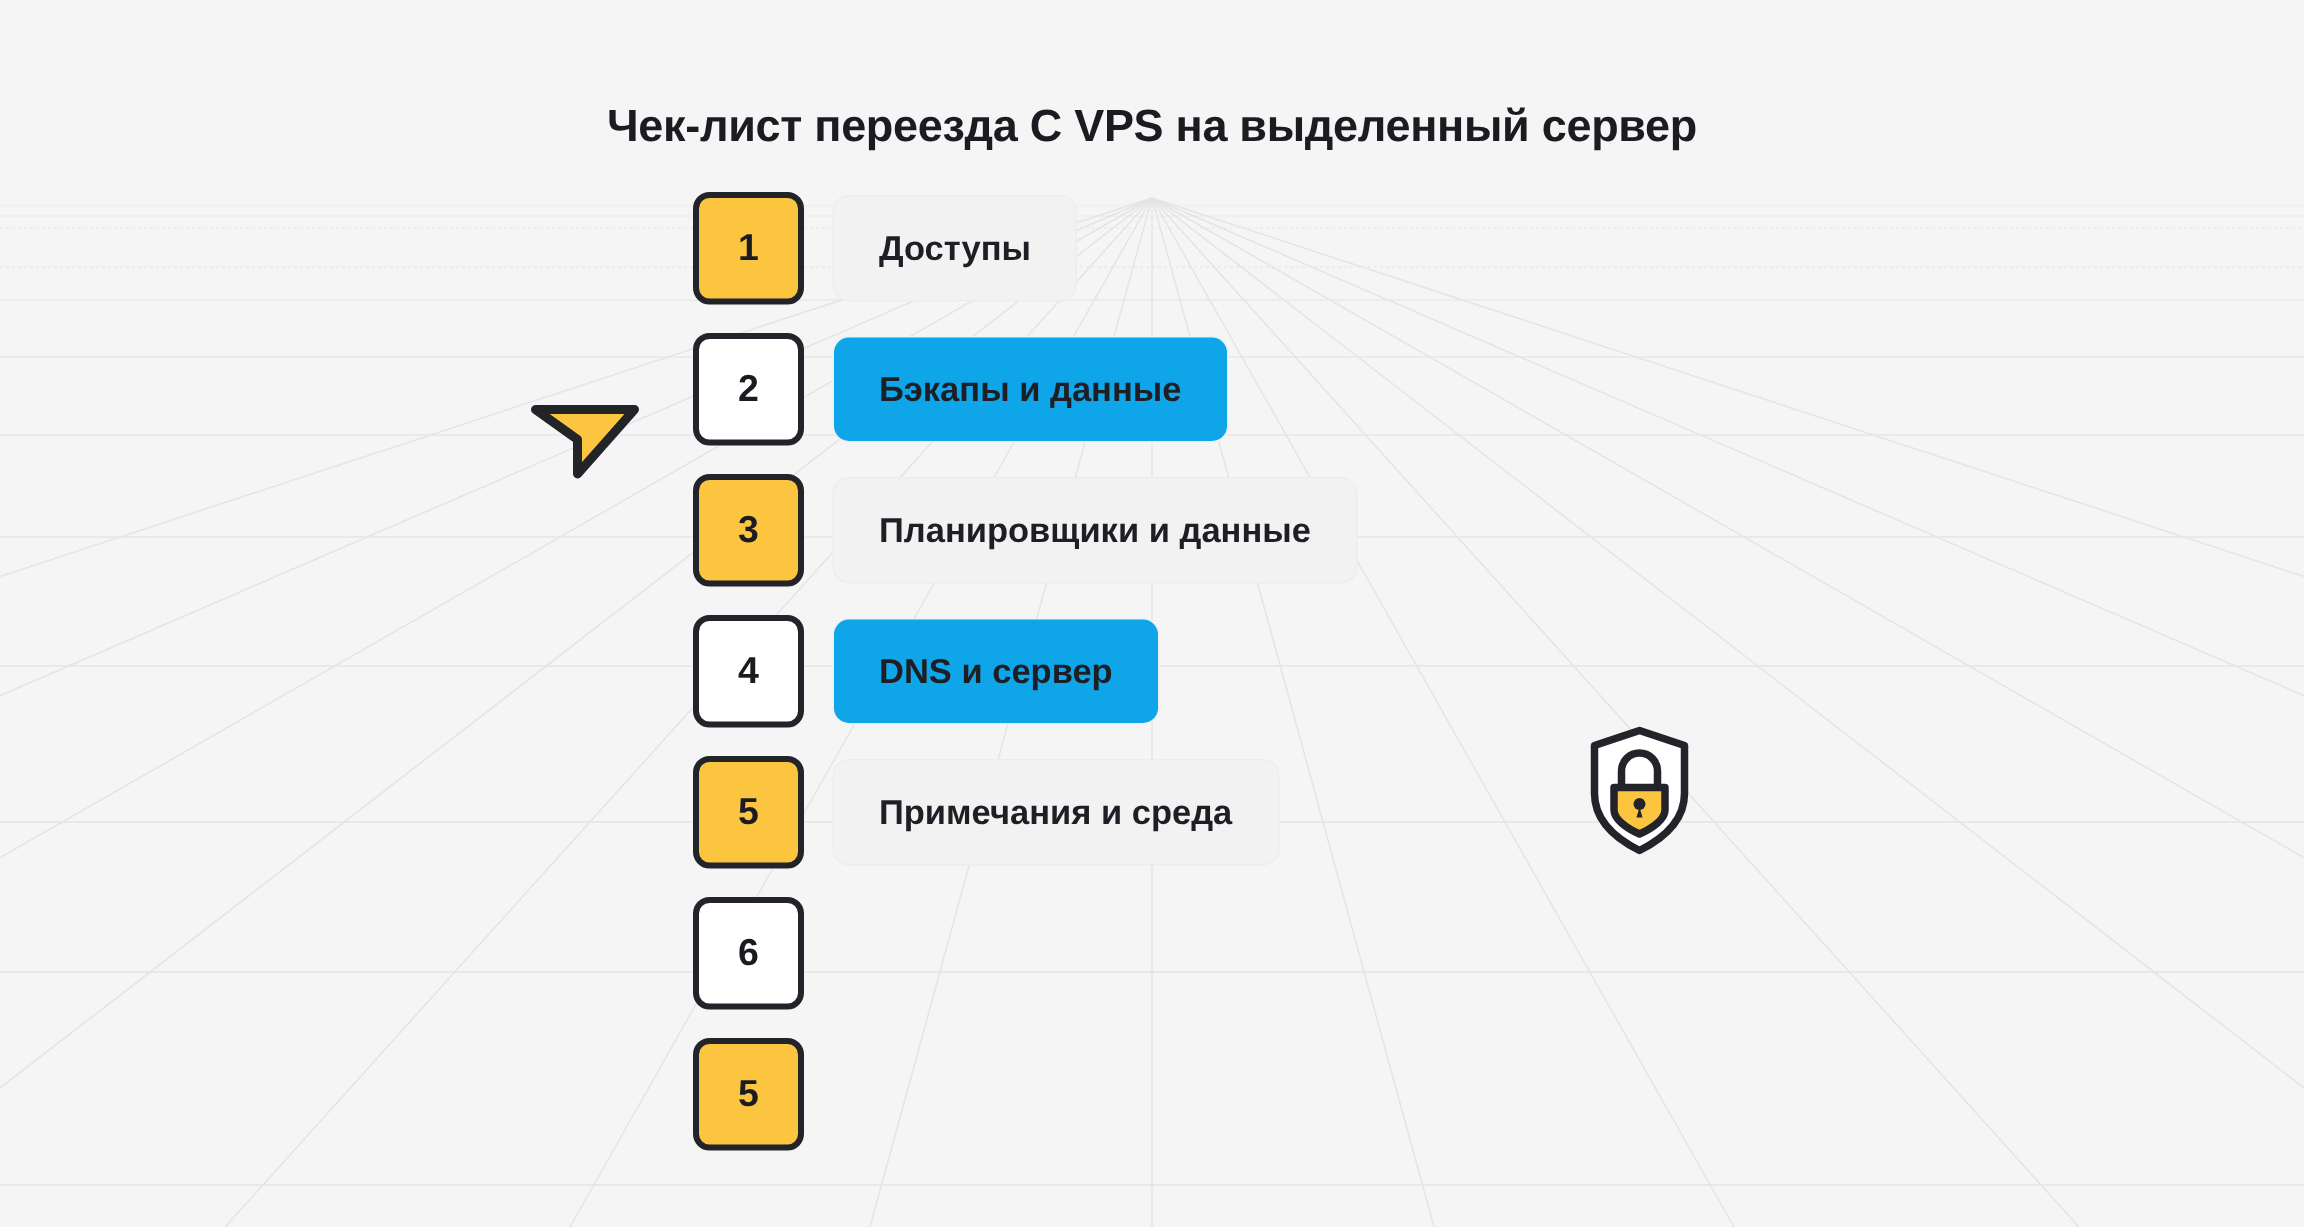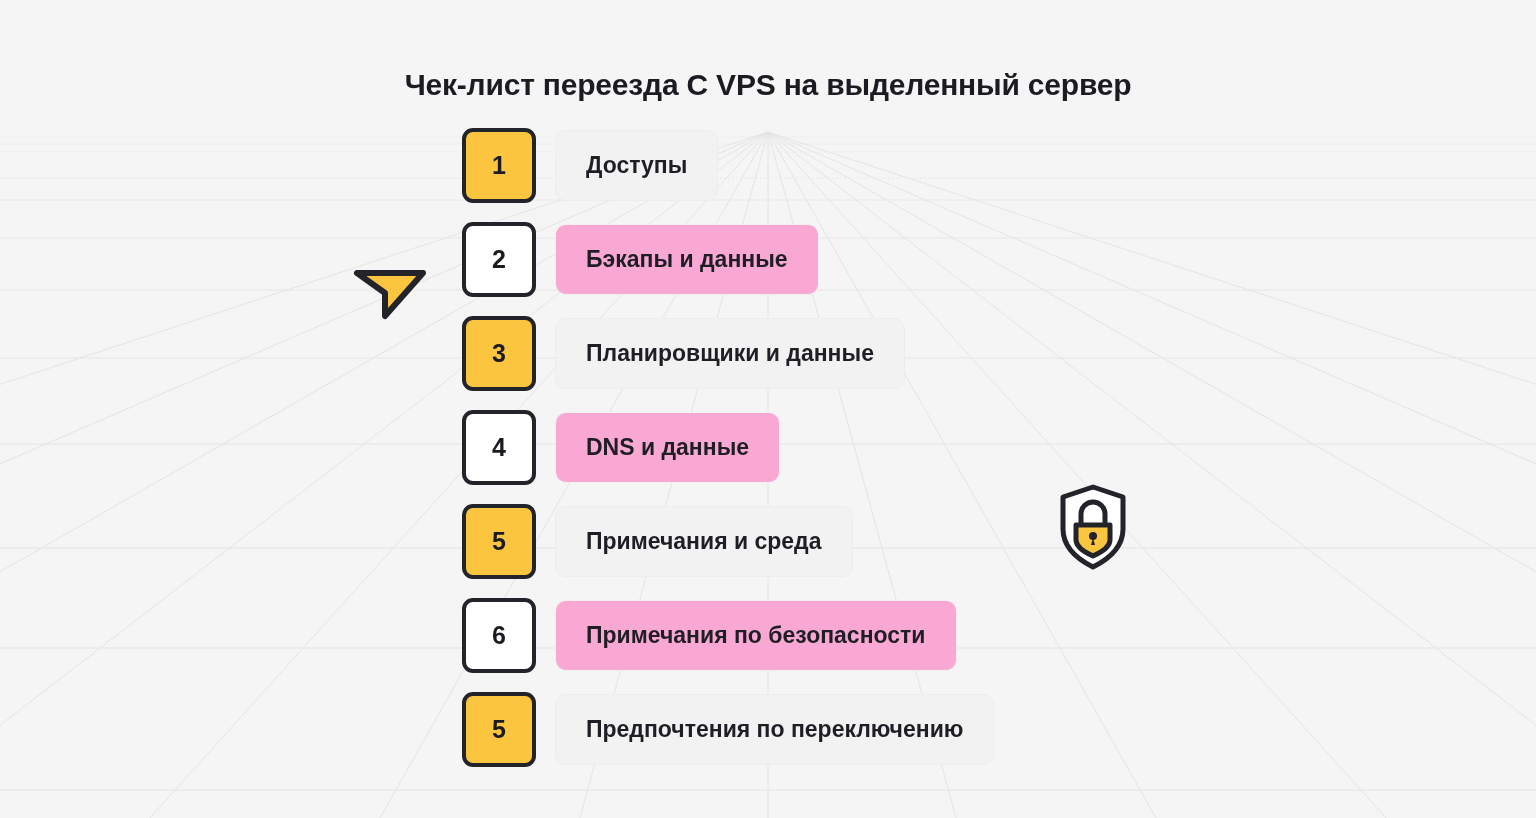--- a/index.html
+++ b/index.html
@@ -94,21 +94,21 @@
     color: #1e1e24;
     white-space: nowrap;
     position: relative;
     z-index: 2;
   }
   .label-pill.soft {
     background: #f2f2f3;
     border: 1px solid #ededee;
   }
   .label-pill.solid {
-    background: #f9a8d4;
+    background: #0ea5e9;
     border: 1px solid #f0f0f1;
   }
 
   
   #funnel-mark {
     position: absolute;
     left: 353px;
     top: 268px;
     width: 74px;
     height: 52px;
@@ -177,36 +177,34 @@
       <div class="label-pill solid">Бэкапы и данные</div>
     </div>
 
     <div class="row">
       <div class="num-box accent">3</div>
       <div class="label-pill soft">Планировщики и данные</div>
     </div>
 
     <div class="row">
       <div class="num-box plain">4</div>
-      <div class="label-pill solid">DNS и данные</div>
+      <div class="label-pill solid">DNS и сервер</div>
     </div>
 
     <div class="row">
       <div class="num-box accent">5</div>
       <div class="label-pill soft">Примечания и среда</div>
     </div>
 
     <div class="row">
       <div class="num-box plain">6</div>
-      <div class="label-pill solid">Примечания по безопасности</div>
     </div>
 
     <div class="row">
       <div class="num-box accent">5</div>
-      <div class="label-pill soft">Предпочтения по переключению</div>
     </div>
 
   </div>
 
   <svg id="funnel-mark" viewBox="0 0 74 52" aria-hidden="true">
     <path d="M4 5 L70 5 L32 48 L32 25 Z" fill="#fbc540" stroke="#23232a" stroke-width="6" stroke-linejoin="round" stroke-linecap="round"></path>
   </svg>
 
   <svg id="shield-mark" viewBox="0 0 72 88" aria-hidden="true">
     <path d="M36 4 L66 14 L66 46 C66 64 52 76 36 84 C20 76 6 64 6 46 L6 14 Z" fill="#ffffff" stroke="#23232a" stroke-width="5" stroke-linejoin="round"></path>

